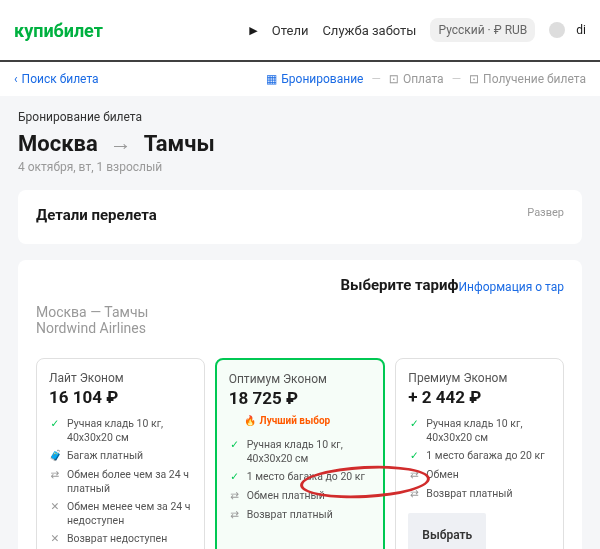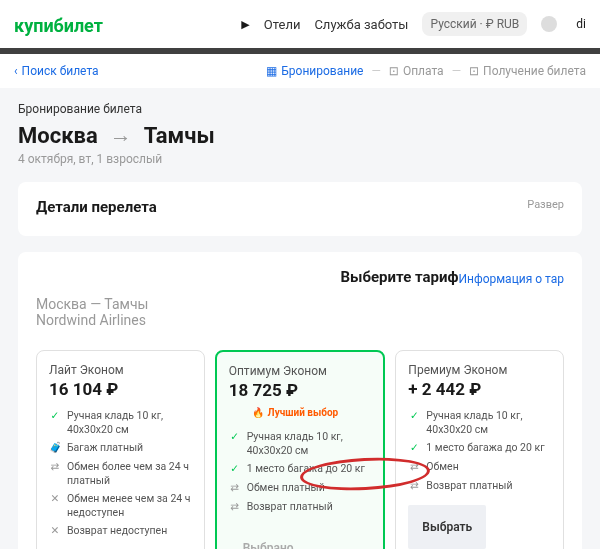--- a/index.html
+++ b/index.html
@@ -1,22 +1,22 @@
 <!DOCTYPE html>
 <html><head>
 <meta charset="utf-8">
 <style>
 *{box-sizing:border-box;margin:0;padding:0;font-family:-apple-system,BlinkMacSystemFont,"Segoe UI",Roboto,Arial,sans-serif}
 body{background:#f5f6f8;color:#1a1a1a;font-size:13px;width:600px}
-.hdr{display:flex;align-items:flex-end;padding:12px 14px;background:#fff;border-bottom:6px solid #404040}
+.hdr{display:flex;align-items:center;padding:18px 14px;background:#fff;border-bottom:2px solid #404040}
 .logo{color:#00b140;font-weight:700;font-size:18px}
 .hdr-right{margin-left:auto;display:flex;align-items:center;gap:14px}
 .hdr-right a{color:#333;text-decoration:none;font-size:13px}
 .lang{background:#f0f0f0;border-radius:8px;padding:5px 8px;font-size:12px;color:#666}
-.user{display:flex;align-items:center;gap:19px;font-size:12px}
+.user{display:flex;align-items:center;gap:11px;font-size:12px}
 .user-ico{width:16px;height:16px;background:#ddd;border-radius:50%}
 .sub{display:flex;align-items:center;padding:10px 14px;background:#fff;font-size:12px}
 .back{color:#1b6be4;text-decoration:none;display:flex;align-items:center;gap:4px}
 .steps{margin-left:auto;display:flex;align-items:center;gap:8px;color:#999}
 .step{display:flex;align-items:center;gap:4px}
 .step.active{color:#1b6be4}
 .dash{color:#ccc}
 .main{padding:14px 18px}
 .crumb{color:#333;font-size:12px;margin-bottom:6px}
 .route{font-size:22px;font-weight:700;display:flex;align-items:center;gap:12px;margin-bottom:4px}
@@ -28,21 +28,21 @@
 .expand{float:right;color:#999;font-size:11px}
 .tarif-hdr{display:flex;justify-content:flex-end;align-items:center;margin-bottom:6px}
 .tarif-hdr h3{font-size:15px;font-weight:700}
 .info-link{color:#1b6be4;font-size:12px;text-decoration:none}
 .carrier{color:#999;font-size:14px;margin-bottom:22px}
 .tarifs{display:flex;gap:10px}
 .tcard{flex:1;border:1px solid #e0e0e0;border-radius:8px;padding:12px;position:relative;min-width:0}
 .tcard.sel{border:2px solid #00c853;background:#f6fdf8}
 .tname{font-size:12px;color:#555;margin-bottom:2px}
 .tprice{font-size:17px;font-weight:700;margin-bottom:10px}
-.badge{display:inline-flex;align-items:center;gap:3px;font-size:10px;color:#ff5a00;margin-left:24px}
+.badge{display:inline-flex;align-items:center;gap:3px;font-size:10px;color:#ff5a00;margin-left:16px}
 .feat{display:flex;align-items:flex-start;gap:6px;font-size:10.5px;color:#555;margin-bottom:5px;line-height:1.3}
 .feat .ico{flex-shrink:0;width:12px;text-align:center}
 .ok{color:#00c853}
 .no{color:#999}
 .btn{display:inline-block;background:#eef0f4;border:none;border-radius:2px;padding:15px 14px;font-size:12px;font-weight:600;color:#333;margin-top:8px;cursor:pointer}
 .btn.dis{background:transparent;color:#aaa;cursor:default}
 .circle{position:absolute;border:3px solid #d12c2c;border-radius:50%;width:130px;height:32px;left:264px;top:108px;pointer-events:none;transform:rotate(-3deg)}
 .tarifs-wrap{position:relative}
 </style>
 </head>

